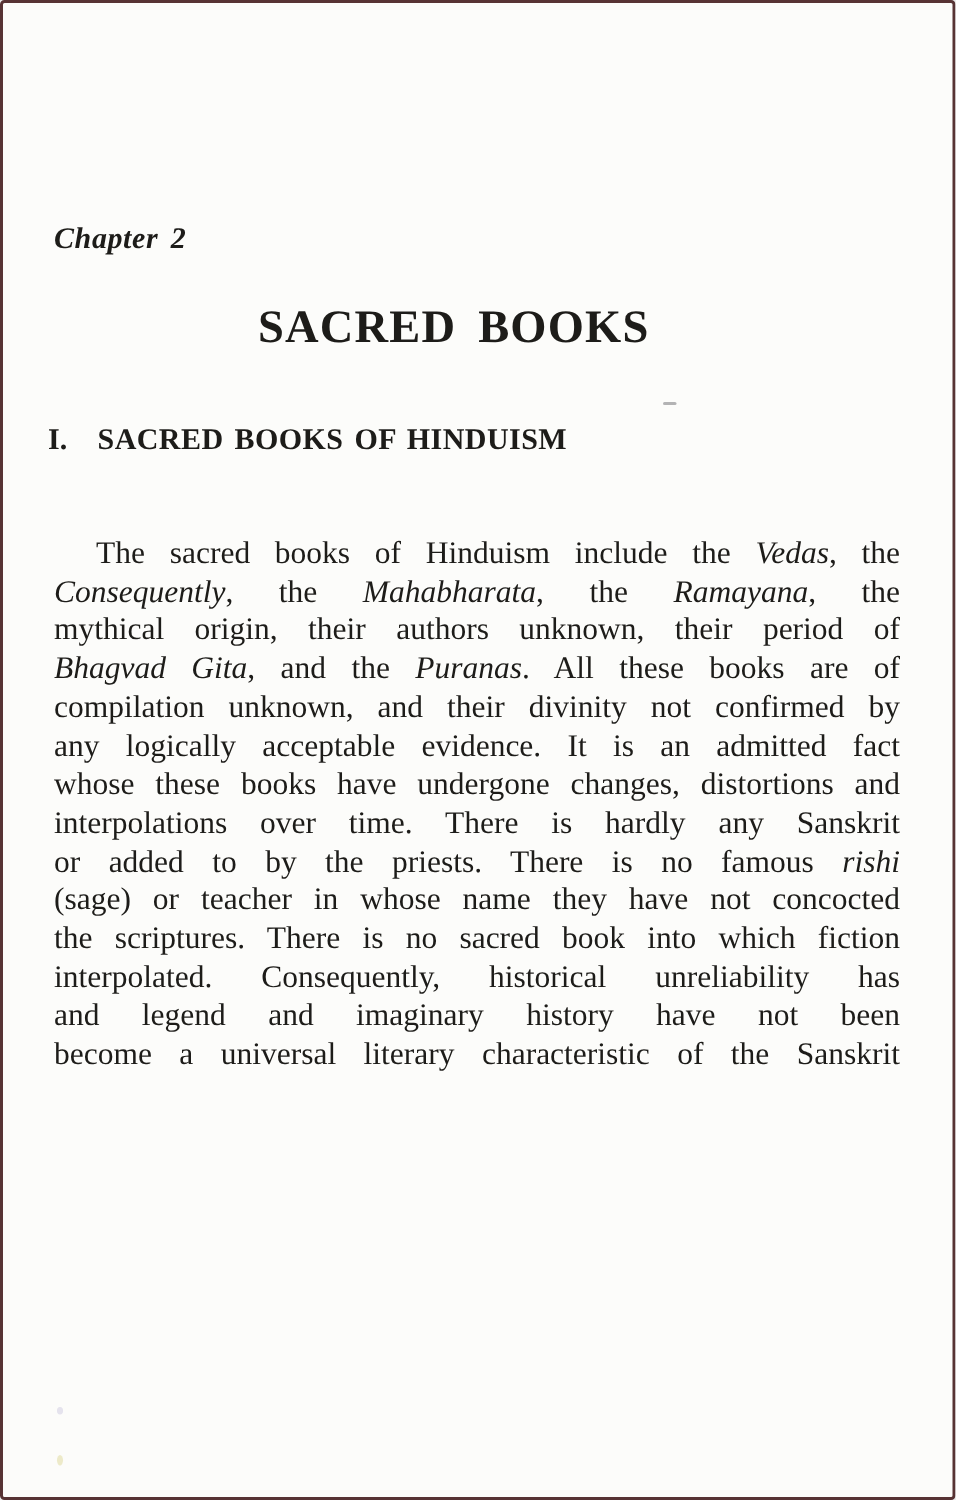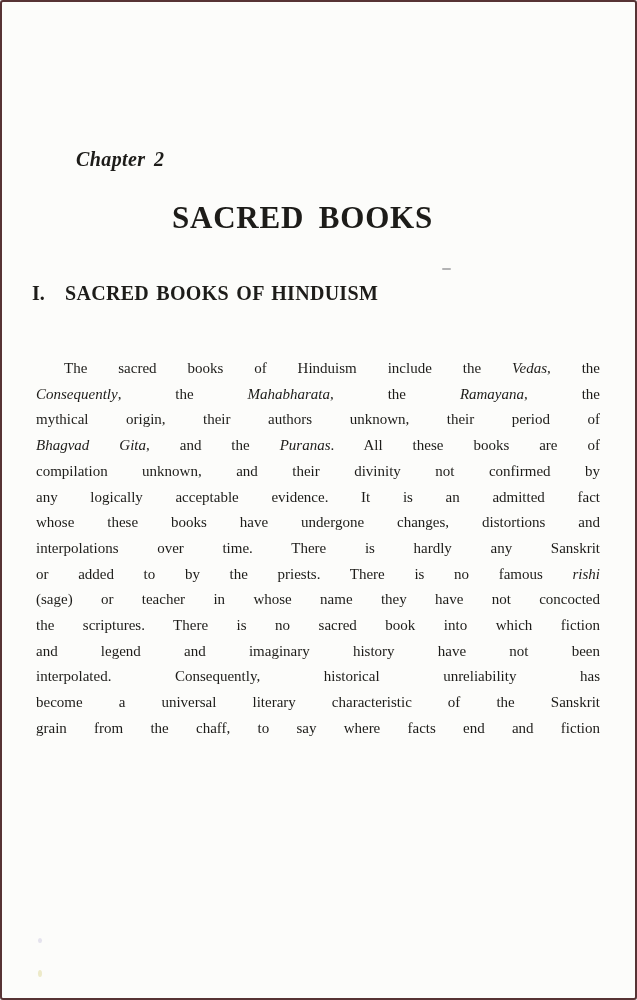--- a/index.html
+++ b/index.html
@@ -21,21 +21,20 @@
   }
   .chapter-label {
     position: absolute;
     top: 146px;
     left: 34px;
     font-size: 20px;
     font-weight: bold;
     font-style: italic;
     letter-spacing: 0.4px;
     word-spacing: 3px;
-    margin-left: 40px;
   }
   .book-title {
     position: absolute;
     top: 198px;
     left: 0;
     width: 633px;
     text-align: center;
     transform: translateX(-16px);
     font-size: 31px;
     font-weight: bold;
@@ -58,21 +57,21 @@
   }
   .section-title {
     letter-spacing: 0.3px;
     word-spacing: 2px;
   }
   .body-paragraph {
     position: absolute;
     top: 354px;
     left: 34px;
     width: 564px;
-    font-size: 15px;
+    font-size: 21px;
     line-height: 25.7px;
   }
   .body-paragraph .pline {
     text-align: justify;
     text-align-last: justify;
     white-space: normal;
   }
   .body-paragraph .pline.indent {
     padding-left: 28px;
   }
@@ -124,23 +123,22 @@
       <div class="pline"><i>Consequently</i><span>, the </span><i>Mahabharata</i><span>, the </span><i>Ramayana</i><span>, the</span></div>
       <div class="pline"><span>mythical origin, their authors unknown, their period of</span></div>
       <div class="pline"><i>Bhagvad Gita</i><span>, and the </span><i>Puranas</i><span>. All these books are of</span></div>
       <div class="pline"><span>compilation unknown, and their divinity not confirmed by</span></div>
       <div class="pline"><span>any logically acceptable evidence. It is an admitted fact</span></div>
       <div class="pline"><span>whose these books have undergone changes, distortions and</span></div>
       <div class="pline"><span>interpolations over time. There is hardly any Sanskrit</span></div>
       <div class="pline"><span>or added to by the priests. There is no famous </span><i>rishi</i></div>
       <div class="pline"><span>(sage) or teacher in whose name they have not concocted</span></div>
       <div class="pline"><span>the scriptures. There is no sacred book into which fiction</span></div>
+      <div class="pline"><span>interpolated. Consequently, historical unreliability has</span></div>
       <div class="pline"><span>and legend and imaginary history have not been</span></div>
-      <div class="pline"><span>interpolated. Consequently, historical unreliability has</span></div>
       <div class="pline"><span>become a universal literary characteristic of the Sanskrit</span></div>
-      <div class="pline"><span>grain from the chaff, to say where facts end and fiction</span></div>
     </div>
 
   <div class="artifact-dash"></div>
   <div class="artifact-speck-1"></div>
   <div class="artifact-speck-2"></div>
 
 </div>
 
 </body></html>

